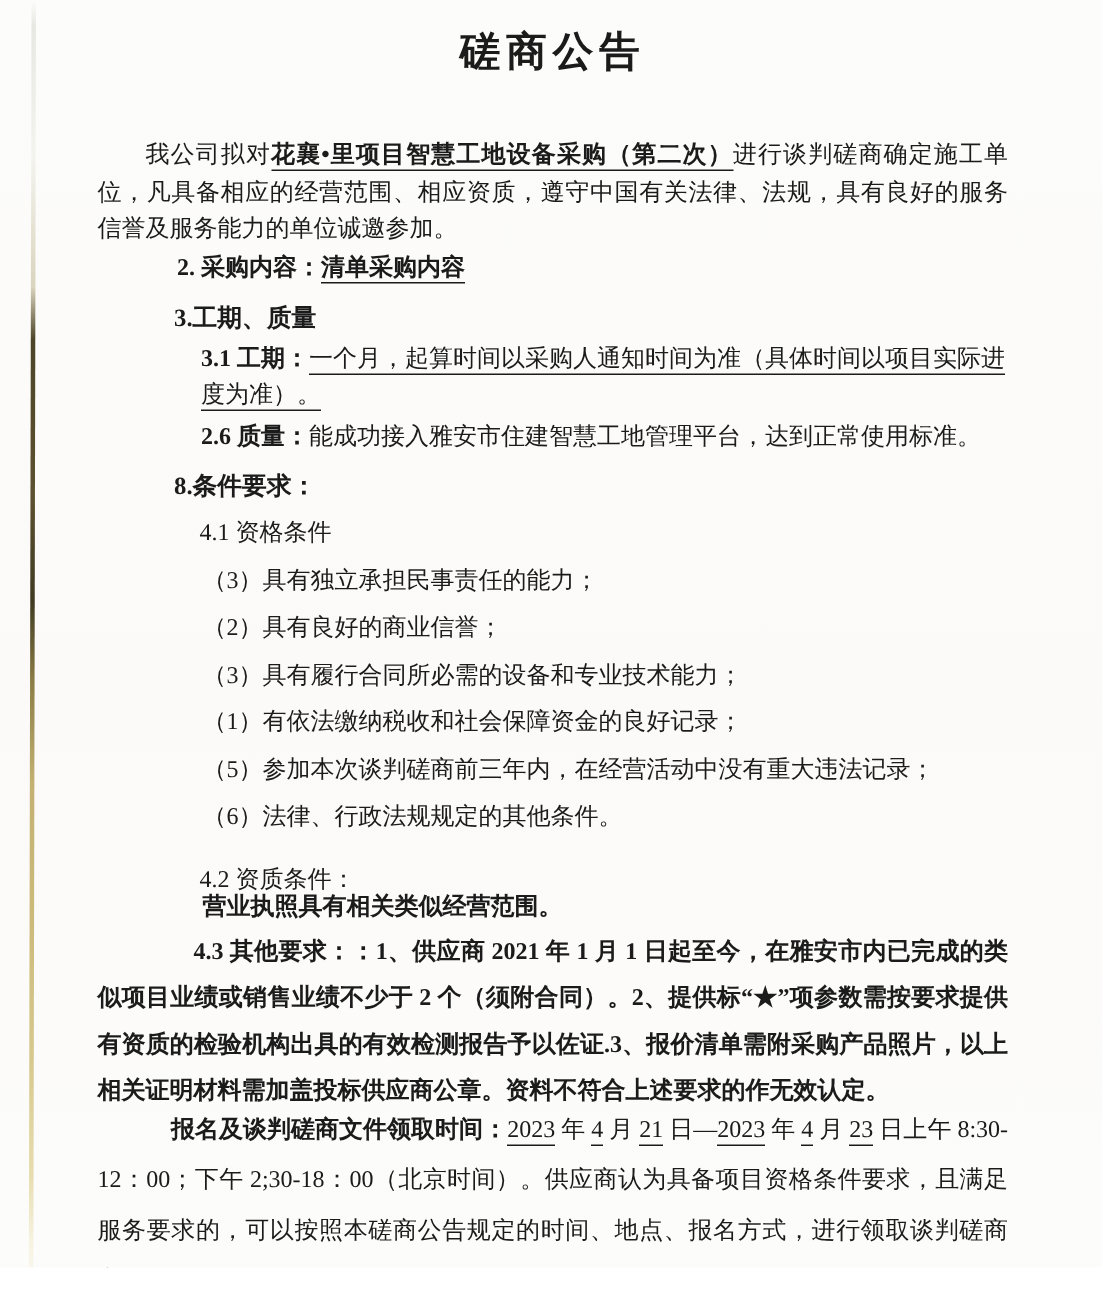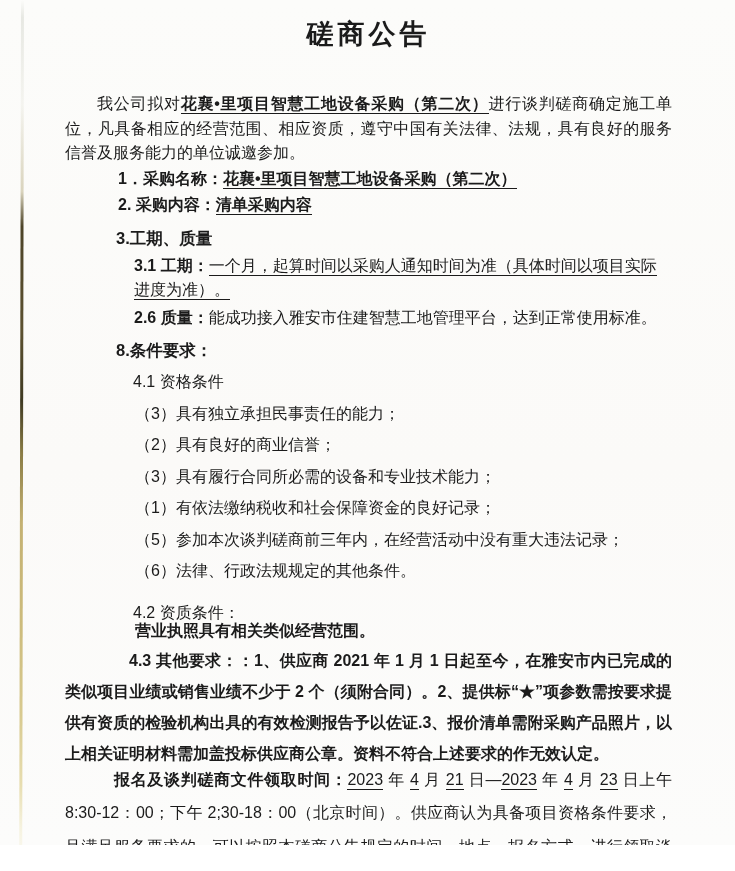--- a/index.html
+++ b/index.html
@@ -1,21 +1,21 @@
 <!DOCTYPE html>
 <html><head>
 <meta charset="utf-8">
 <style>
   html,body{margin:0;padding:0;background:#ffffff;}
   .doc{
     position:relative;
     width:735px;height:845px;
     overflow:hidden;
     background:linear-gradient(180deg,#fcfcfa 0%,#fbfaf8 55%,#fcfcfb 100%);
-    font-family:Liberation Sans, sans-serif;
+    font-family:Liberation Serif, serif;
     color:#1b1b1b;
     font-size:16px;
   }
   
   .artifact-line{
     position:absolute;left:21px;top:0;width:3px;height:871px;
     transform:rotate(0.12deg);transform-origin:top left;
     background:linear-gradient(180deg,
       rgba(210,210,200,0.0) 0%,
       rgba(205,208,198,0.45) 2%,
@@ -59,21 +59,20 @@
 
 <div class="doc">
   <div class="artifact-line"></div>
 
   <div class="content">
 
     <h1 class="title">磋商公告</h1>
 
     <p class="intro j"><span>我公司拟对</span><span class="b u">花襄•里项目智慧工地设备采购（第二次）</span><span>进行谈判磋商确定施工单位，凡具备相应的经营范围、相应资质，遵守中国有关法律、法规，具有良好的服务信誉及服务能力的单位诚邀参加。</span></p>
 
-    <p class="item-line"><span class="b">1．采购名称：</span><span class="b u">花襄•里项目智慧工地设备采购（第二次）</span></p>
 
     <p class="item-line"><span class="b">2.  采购内容：</span><span class="b u">清单采购内容</span></p>
 
     <p class="h-num b">3.工期、质量</p>
 
     <p class="sub"><span class="b">3.1 工期：</span><span class="u">一个月，起算时间以采购人通知时间为准（具体时间以项目实际进度为准）。</span></p>
 
     <p class="sub"><span class="b">2.6 质量：</span><span>能成功接入雅安市住建智慧工地管理平台，达到正常使用标准。</span></p>
 
     <p class="h-num b">8.条件要求：</p>

